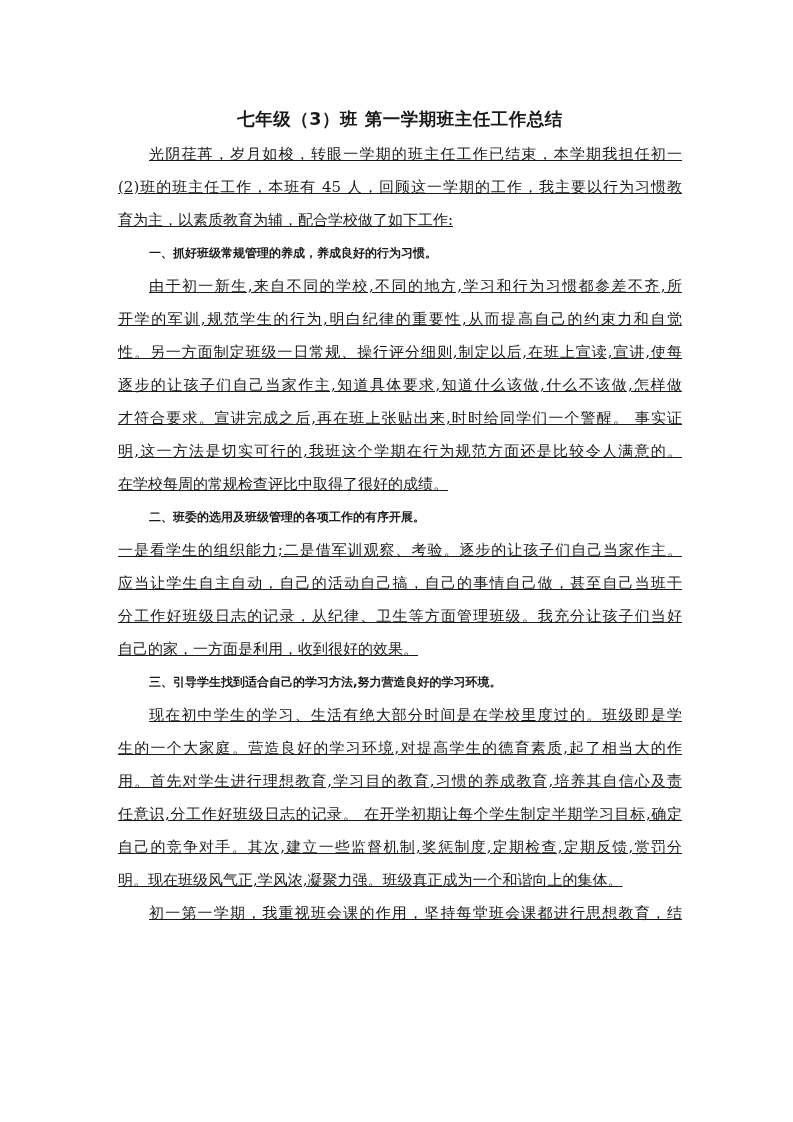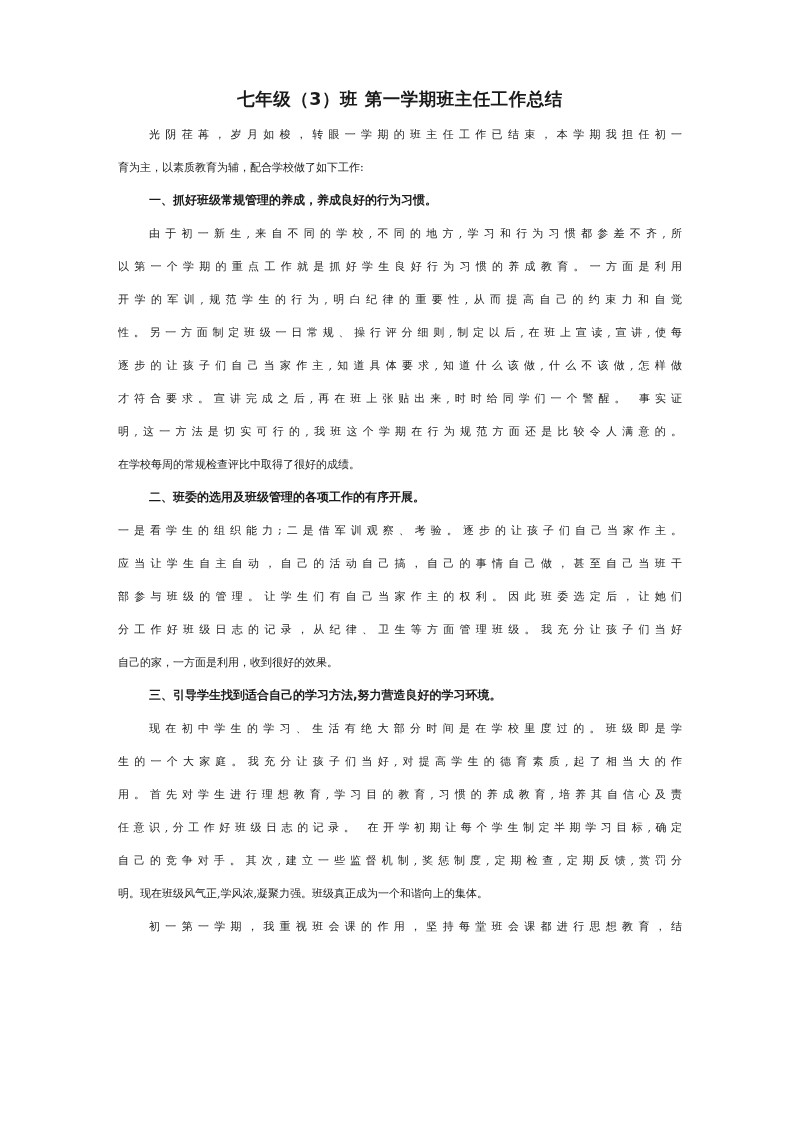--- a/index.html
+++ b/index.html
@@ -1,59 +1,58 @@
 <!DOCTYPE html>
 <html><head>
 <meta charset="utf-8">
 <style>
   html, body { margin: 0; padding: 0; background: #ffffff; }
   body { width: 793px; height: 1122px; position: relative; overflow: hidden; font-family: "DejaVu Serif", "Liberation Serif", serif; color: #1a1a1a; }
-  .page { position: absolute; left: 118px; top: 84px; width: 564px; }
+  .page { position: absolute; left: 118px; top: 104px; width: 564px; }
   .title { text-align: center; font-family: "DejaVu Sans", "Liberation Sans", sans-serif; font-weight: bold; font-size: 17.5px; height: 30px; line-height: 30px; margin-bottom: 4px; letter-spacing: 0.5px; }
-  .line { font-size: 11px; height: 33px; line-height: 33px; white-space: nowrap; text-align: justify; text-align-last: justify; overflow: hidden; }
+  .line { font-size: 15px; height: 33px; line-height: 33px; white-space: nowrap; text-align: justify; text-align-last: justify; overflow: hidden; text-decoration: underline; }
   .line.last { text-align-last: left; }
   .line.indent { padding-left: 31px; }
   .heading { font-family: "DejaVu Sans", "Liberation Sans", sans-serif; font-weight: bold; font-size: 12px; height: 33px; line-height: 33px; padding-left: 31px; white-space: nowrap; }
 </style>
 </head>
 <body>
 
 <div class="page">
   <div class="title">七年级（3）班 第一学期班主任工作总结</div>
 
   <div>
     <div class="line indent">光阴荏苒，岁月如梭，转眼一学期的班主任工作已结束，本学期我担任初一</div>
+    <div class="line">(2)班的班主任工作，本班有 45 人，回顾这一学期的工作，我主要以行为习惯教</div>
     <div class="line last">育为主，以素质教育为辅，配合学校做了如下工作:</div>
   </div>
 
   <div class="heading">一、抓好班级常规管理的养成，养成良好的行为习惯。</div>
   <div>
     <div class="line indent">由于初一新生,来自不同的学校,不同的地方,学习和行为习惯都参差不齐,所</div>
-    <div class="line">以第一个学期的重点工作就是抓好学生良好行为习惯的养成教育。一方面是利用</div>
     <div class="line">开学的军训,规范学生的行为,明白纪律的重要性,从而提高自己的约束力和自觉</div>
     <div class="line">性。另一方面制定班级一日常规、操行评分细则,制定以后,在班上宣读,宣讲,使每</div>
     <div class="line">逐步的让孩子们自己当家作主,知道具体要求,知道什么该做,什么不该做,怎样做</div>
     <div class="line">才符合要求。宣讲完成之后,再在班上张贴出来,时时给同学们一个警醒。 事实证</div>
     <div class="line">明,这一方法是切实可行的,我班这个学期在行为规范方面还是比较令人满意的。</div>
     <div class="line last">在学校每周的常规检查评比中取得了很好的成绩。</div>
   </div>
 
   <div class="heading">二、班委的选用及班级管理的各项工作的有序开展。</div>
   <div>
     <div class="line">一是看学生的组织能力;二是借军训观察、考验。逐步的让孩子们自己当家作主。</div>
     <div class="line">应当让学生自主自动，自己的活动自己搞，自己的事情自己做，甚至自己当班干</div>
-    <div class="line">部参与班级的管理。让学生们有自己当家作主的权利。因此班委选定后，让她们</div>
     <div class="line">分工作好班级日志的记录，从纪律、卫生等方面管理班级。我充分让孩子们当好</div>
     <div class="line last">自己的家，一方面是利用，收到很好的效果。</div>
   </div>
 
   <div class="heading">三、引导学生找到适合自己的学习方法,努力营造良好的学习环境。</div>
   <div>
     <div class="line indent">现在初中学生的学习、生活有绝大部分时间是在学校里度过的。班级即是学</div>
-    <div class="line">生的一个大家庭。我充分让孩子们当好,对提高学生的德育素质,起了相当大的作</div>
+    <div class="line">生的一个大家庭。营造良好的学习环境,对提高学生的德育素质,起了相当大的作</div>
     <div class="line">用。首先对学生进行理想教育,学习目的教育,习惯的养成教育,培养其自信心及责</div>
     <div class="line">任意识,分工作好班级日志的记录。 在开学初期让每个学生制定半期学习目标,确定</div>
     <div class="line">自己的竞争对手。其次,建立一些监督机制,奖惩制度,定期检查,定期反馈,赏罚分</div>
     <div class="line last">明。现在班级风气正,学风浓,凝聚力强。班级真正成为一个和谐向上的集体。</div>
   </div>
 
   <div>
     <div class="line indent">初一第一学期，我重视班会课的作用，坚持每堂班会课都进行思想教育，结</div>
   </div>
 </div>

